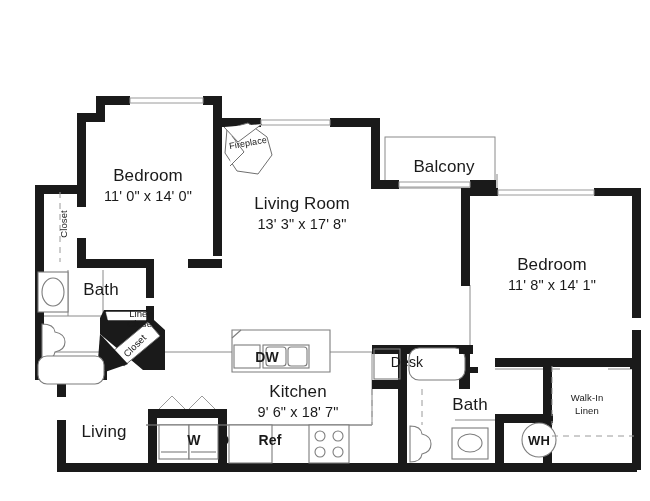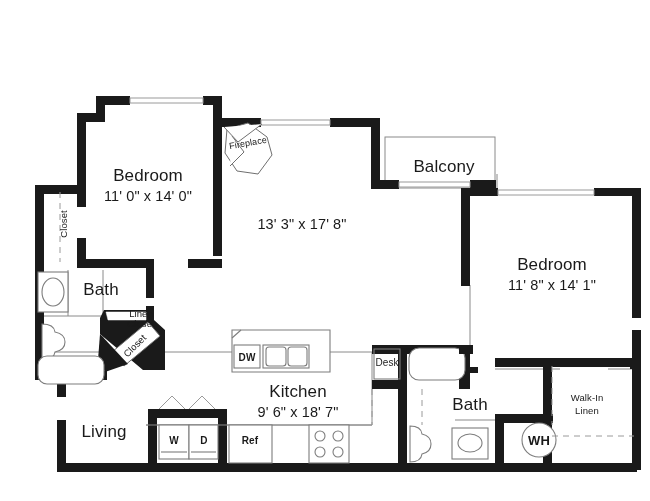--- a/index.html
+++ b/index.html
@@ -54,23 +54,24 @@
     transform: translateX(-50%);
   }
   .small-lbl {
     font-size: 9.5px;
     font-weight: 400;
     transform: translate(-50%, -50%);
     text-align: center;
     line-height: 10px;
   }
   .appl-lbl {
-    font-size: 10px;
+    font-size: 14px;
     font-weight: 700;
     transform: translate(-50%, -50%);
+    margin-left: 20px;
   }
   .wh-lbl {
     font-size: 13px;
     font-weight: 700;
     transform: translate(-50%, -50%);
   }
   .rot-90 {
     transform: translate(-50%, -50%) rotate(-90deg);
   }
   .rot-diag {
@@ -283,20 +284,21 @@
       <rect x="459" y="345" width="14" height="9"></rect>
       <rect x="466" y="367" width="12" height="6"></rect>
       <rect x="630" y="360" width="11" height="9"></rect>
     </g>
 
   </svg>
 
   <div class="lbl room-name" style="left:148px; top:166px;">Bedroom</div>
   <div class="lbl room-dims" style="left:148px; top:188px;">11' 0" x 14' 0"</div>
 
+  <div class="lbl room-name" style="left:302px; top:194px;">Living Room</div>
   <div class="lbl room-dims" style="left:302px; top:216px;">13' 3" x 17' 8"</div>
 
   <div class="lbl room-name" style="left:552px; top:255px;">Bedroom</div>
   <div class="lbl room-dims" style="left:552px; top:277px;">11' 8" x 14' 1"</div>
 
   <div class="lbl room-name" style="left:298px; top:382px;">Kitchen</div>
   <div class="lbl room-dims" style="left:298px; top:404px;">9' 6" x 18' 7"</div>
 
   <div class="lbl room-name" style="left:444px; top:157px;">Balcony</div>
 

